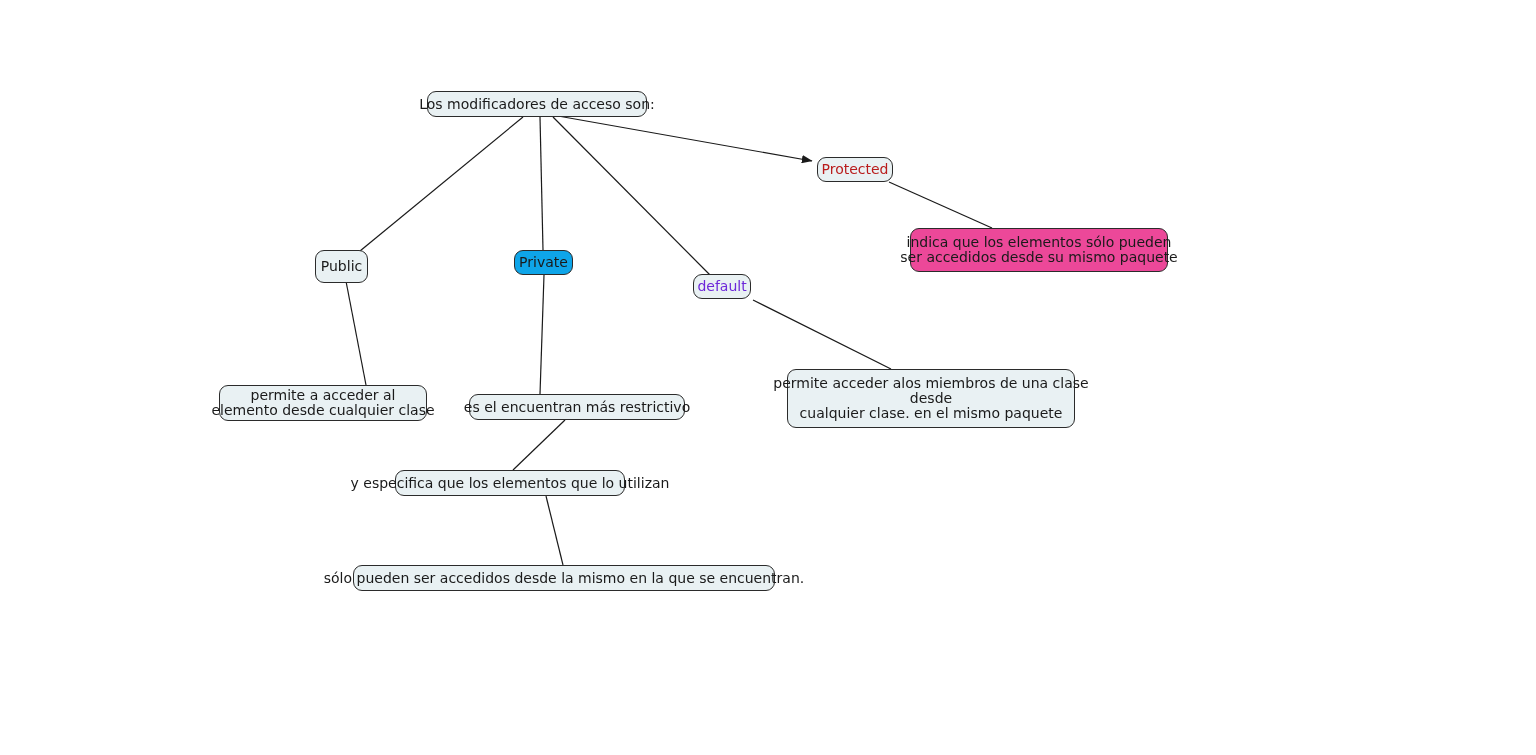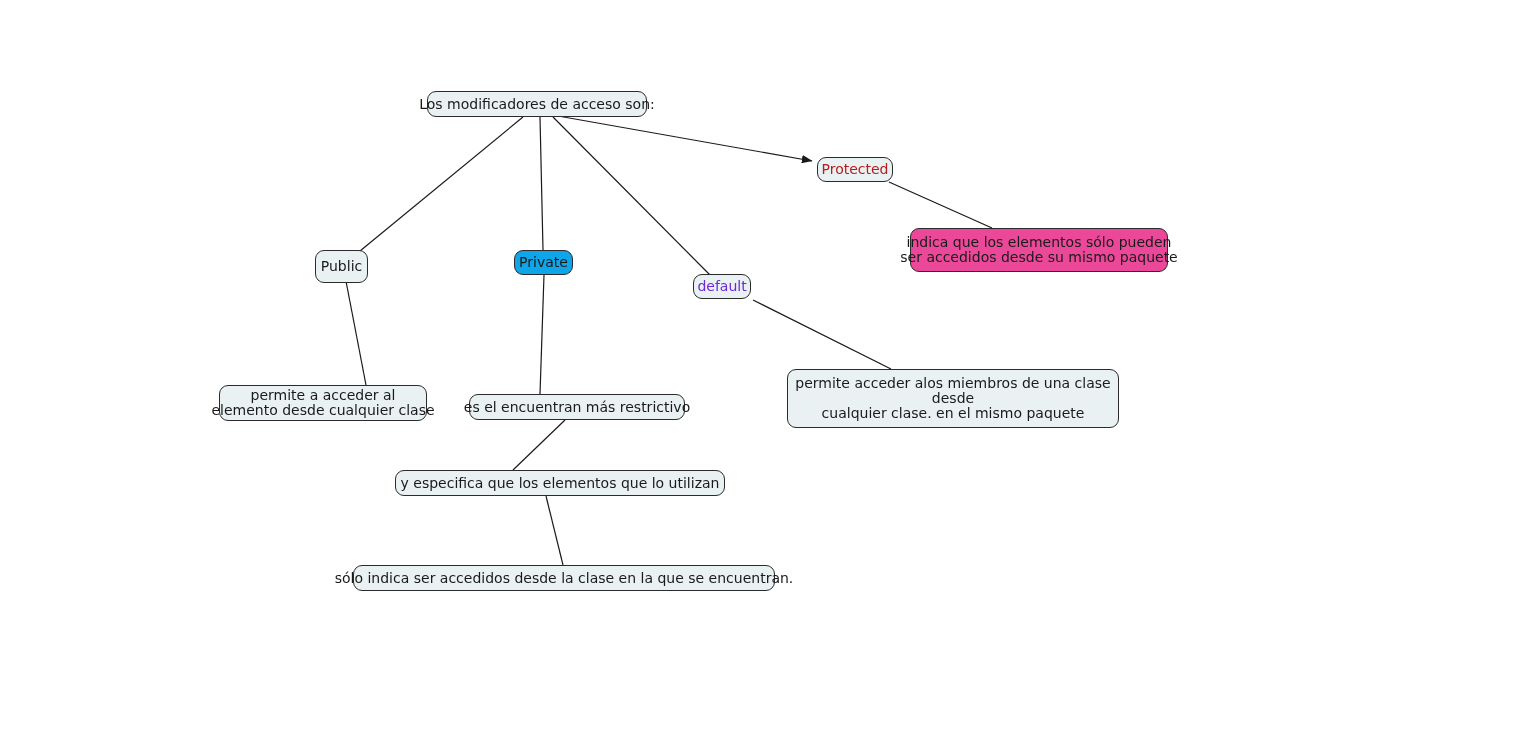--- a/index.html
+++ b/index.html
@@ -77,20 +77,20 @@
   <div id="nodes-group">
       <div class="node" style="left: 427px; top: 91px; width: 220px; height: 26px; background: rgb(233, 241, 243); border-color: rgb(43, 43, 43); color: rgb(26, 26, 26);"><span class="node-label">Los modificadores de acceso son:</span></div>
       <div class="node" style="left: 315px; top: 250px; width: 53px; height: 33px; background: rgb(233, 241, 243); border-color: rgb(43, 43, 43); color: rgb(26, 26, 26);"><span class="node-label">Public</span></div>
       <div class="node" style="left: 514px; top: 250px; width: 59px; height: 25px; background: #0ea5e9; border-color: rgb(43, 43, 43); color: rgb(26, 26, 26);"><span class="node-label">Private</span></div>
       <div class="node" style="left: 693px; top: 274px; width: 58px; height: 25px; background: rgb(233, 241, 243); border-color: rgb(43, 43, 43); color: #6d28d9;"><span class="node-label">default</span></div>
       <div class="node" style="left: 817px; top: 157px; width: 76px; height: 25px; background: rgb(233, 241, 243); border-color: rgb(43, 43, 43); color: #b91c1c;"><span class="node-label">Protected</span></div>
       <div class="node" style="left: 910px; top: 228px; width: 258px; height: 44px; background: #ec4899; border-color: rgb(43, 43, 43); color: rgb(26, 26, 26);"><span class="node-label">indica que los elementos sólo pueden
 ser accedidos desde su mismo paquete</span></div>
       <div class="node" style="left: 219px; top: 385px; width: 208px; height: 36px; background: rgb(233, 241, 243); border-color: rgb(43, 43, 43); color: rgb(26, 26, 26);"><span class="node-label">permite a acceder al
 elemento desde cualquier clase</span></div>
-      <div class="node" style="left: 787px; top: 369px; width: 332px; height: 59px; background: rgb(233, 241, 243); border-color: rgb(43, 43, 43); color: rgb(26, 26, 26);"><span class="node-label">permite acceder alos miembros de una clase
+      <div class="node" style="left: 787px; top: 369px; width: 288px; height: 59px; background: rgb(233, 241, 243); border-color: rgb(43, 43, 43); color: rgb(26, 26, 26);"><span class="node-label">permite acceder alos miembros de una clase
 desde
 cualquier clase. en el mismo paquete</span></div>
       <div class="node" style="left: 469px; top: 394px; width: 216px; height: 26px; background: rgb(233, 241, 243); border-color: rgb(43, 43, 43); color: rgb(26, 26, 26);"><span class="node-label">es el encuentran más restrictivo</span></div>
-      <div class="node" style="left: 395px; top: 470px; width: 330px; height: 26px; background: rgb(233, 241, 243); border-color: rgb(43, 43, 43); color: rgb(26, 26, 26);"><span class="node-label">y especifica que los elementos que lo utilizan</span></div>
-      <div class="node" style="left: 353px; top: 565px; width: 422px; height: 26px; background: rgb(233, 241, 243); border-color: rgb(43, 43, 43); color: rgb(26, 26, 26);"><span class="node-label">sólo indica ser accedidos desde la clase en la que se encuentran.</span></div>
+      <div class="node" style="left: 395px; top: 470px; width: 230px; height: 26px; background: rgb(233, 241, 243); border-color: rgb(43, 43, 43); color: rgb(26, 26, 26);"><span class="node-label">y especifica que los elementos que lo utilizan</span></div>
+      <div class="node" style="left: 353px; top: 565px; width: 422px; height: 26px; background: rgb(233, 241, 243); border-color: rgb(43, 43, 43); color: rgb(26, 26, 26);"><span class="node-label">sólo pueden ser accedidos desde la mismo en la que se encuentran.</span></div>
     </div>
 </div>
 
 </body></html>

